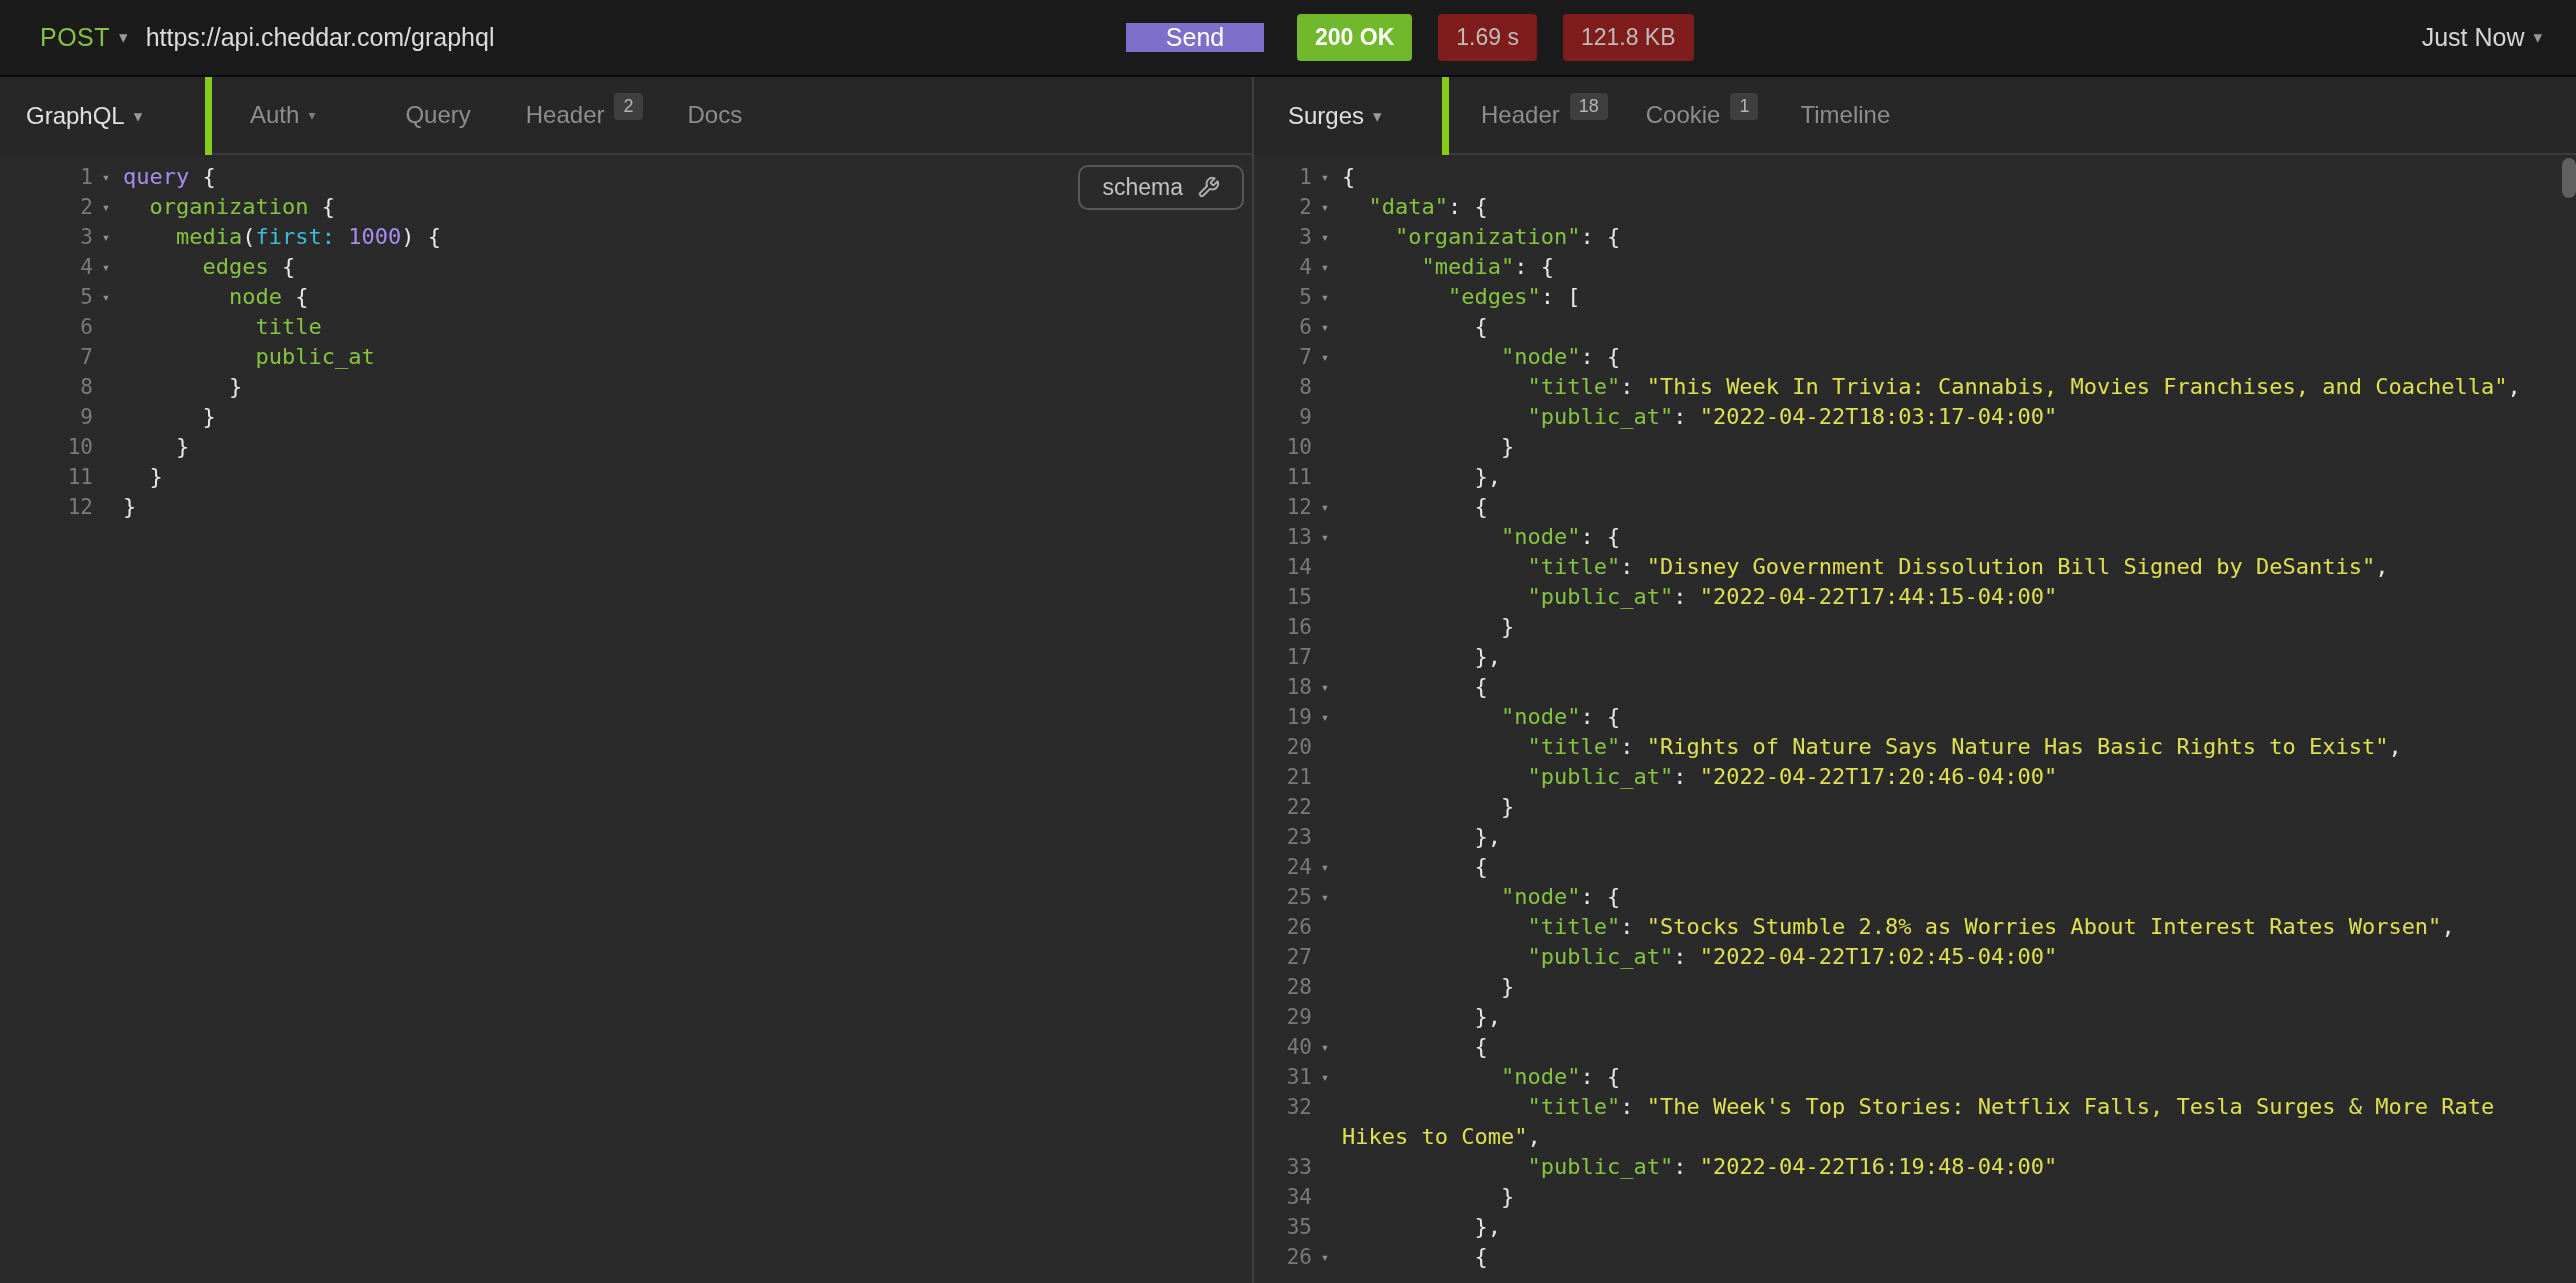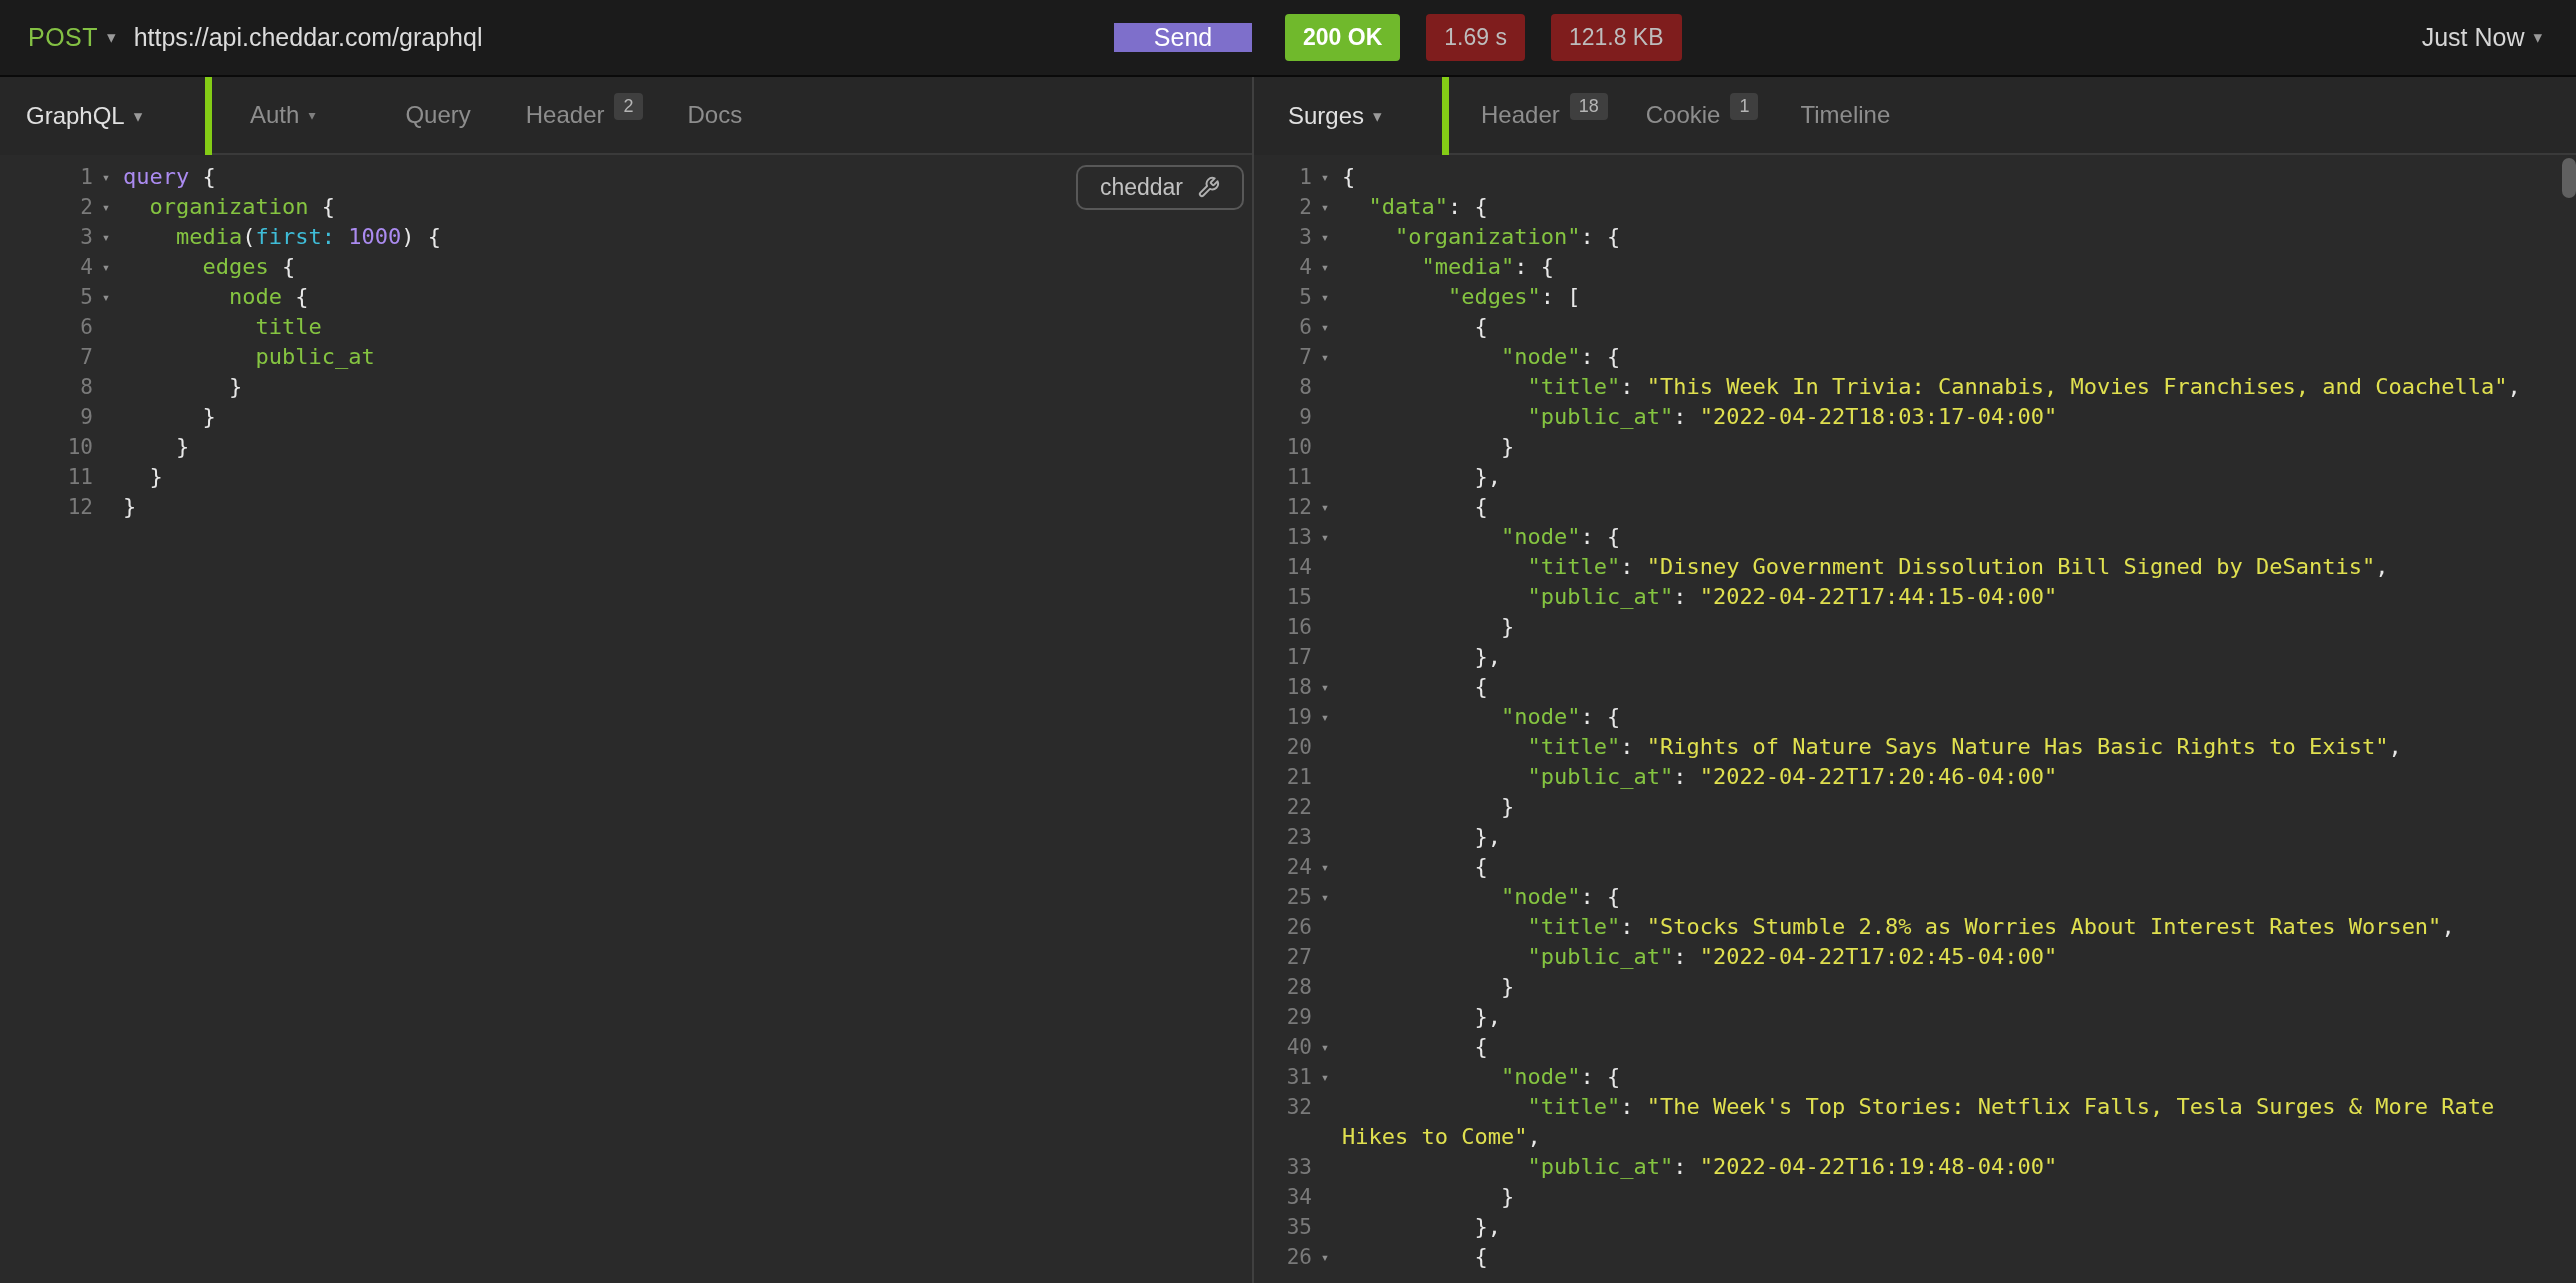--- a/index.html
+++ b/index.html
@@ -2,21 +2,21 @@
 <html><head>
 <meta charset="utf-8">
 <style>
   * { margin:0; padding:0; box-sizing:border-box; }
   html,body { width:2576px; height:1283px; overflow:hidden; background:#2a2a2a;
               font-family:"Liberation Sans", sans-serif; }
 
   
   .topbar { height:77px; background:#1b1b1b; display:flex; align-items:stretch;
             border-bottom:2px solid #0a0a0a; }
-  .url-zone { width:1252px; display:flex; align-items:center; }
+  .url-zone { width:1252px; display:flex; align-items:center;margin-left:12px; }
   .method-dd { display:flex; align-items:center; margin-left:28px; cursor:pointer; }
   .method { color:#84c144; font-size:25px; letter-spacing:0.5px; }
   .caret { color:#9a9a9a; font-size:17px; margin-left:9px; }
   .caret.sm { font-size:14px; color:#7f7f7f; }
   .url { margin-left:18px; color:#dcdcdc; font-size:25px; flex:1; white-space:nowrap; overflow:hidden; }
   .send-btn { width:138px; background:#7e6fcb; color:#ffffff; font-size:25px;
               border:none; font-family:"Liberation Sans",sans-serif; cursor:pointer; }
   .resp-zone { flex:1; display:flex; align-items:center; padding-left:33px; gap:26px; }
   .pill { font-size:23px; padding:10px 18px; border-radius:4px; white-space:nowrap; }
   .pill-green { background:#70b92c; color:#ffffff; font-weight:bold; }
@@ -126,21 +126,21 @@
       <div class="tab" style="margin-left:42px">
         <span>Timeline</span>
       </div>
     </div>
   </div>
 </div>
 
 <div class="main">
   <div class="editor editor-left" id="req-editor">
     <button class="schema-btn">
-      <span>cheddar</span>
+      <span>schema</span>
       <svg class="wrench-icon" viewBox="0 0 24 24">
         <path d="M14.7 6.3a1 1 0 0 0 0 1.4l1.6 1.6a1 1 0 0 0 1.4 0l3.77-3.77a6 6 0 0 1-7.94 7.94l-6.91 6.91a2.12 2.12 0 0 1-3-3l6.91-6.91a6 6 0 0 1 7.94-7.94l-3.76 3.76z"></path>
       </svg>
     </button>
   <div class="crow"><span class="gut" style="width: 93px;">1</span><span class="fold">▾</span><span class="code"><span class="tk-v">query </span><span class="tk-w">{</span></span></div>
       <div class="crow"><span class="gut" style="width: 93px;">2</span><span class="fold">▾</span><span class="code"><span class="tk-w">  </span><span class="tk-g">organization </span><span class="tk-w">{</span></span></div>
       <div class="crow"><span class="gut" style="width: 93px;">3</span><span class="fold">▾</span><span class="code"><span class="tk-w">    </span><span class="tk-g">media</span><span class="tk-w">(</span><span class="tk-c">first:</span><span class="tk-w"> </span><span class="tk-v">1000</span><span class="tk-w">) {</span></span></div>
       <div class="crow"><span class="gut" style="width: 93px;">4</span><span class="fold">▾</span><span class="code"><span class="tk-w">      </span><span class="tk-g">edges </span><span class="tk-w">{</span></span></div>
       <div class="crow"><span class="gut" style="width: 93px;">5</span><span class="fold">▾</span><span class="code"><span class="tk-w">        </span><span class="tk-g">node </span><span class="tk-w">{</span></span></div>
       <div class="crow"><span class="gut" style="width: 93px;">6</span><span class="fold"></span><span class="code"><span class="tk-w">          </span><span class="tk-g">title</span></span></div>

